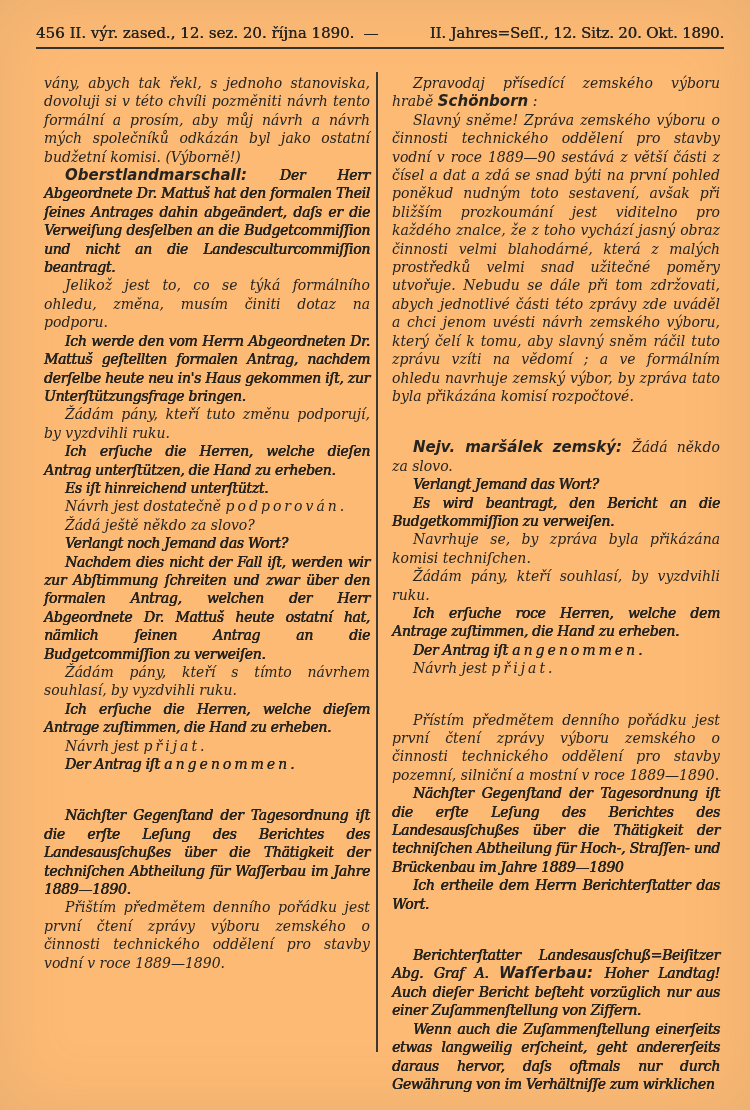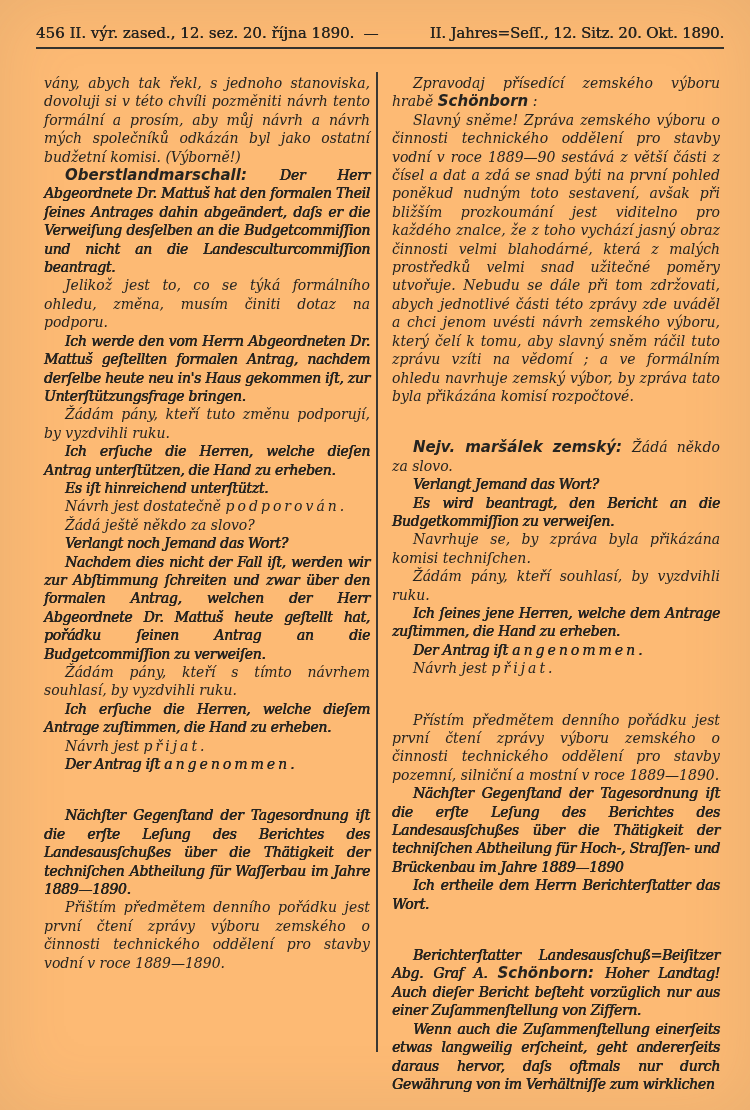--- a/index.html
+++ b/index.html
@@ -69,38 +69,38 @@
       <p class="para noindent"><span class="n">vány, abych tak řekl, s jednoho stanoviska, dovoluji si v této chvíli pozměniti návrh tento formální a prosím, aby můj návrh a návrh mých společníků odkázán byl jako ostatní budžetní komisi. (Výborně!)</span></p>
       <p class="para"><span class="b">Oberstlandmarschall: </span><span class="f">Der Herr Abgeordnete Dr. Mattuš hat den formalen Theil ſeines Antrages dahin abgeändert, daſs er die Verweiſung desſelben an die Budgetcommiſſion und nicht an die Landesculturcommiſſion beantragt.</span></p>
       <p class="para"><span class="n">Jelikož jest to, co se týká formálního ohledu, změna, musím činiti dotaz na podporu.</span></p>
       <p class="para"><span class="f">Ich werde den vom Herrn Abgeordneten Dr. Mattuš geſtellten formalen Antrag, nachdem derſelbe heute neu in's Haus gekommen iſt, zur Unterſtützungsfrage bringen.</span></p>
       <p class="para"><span class="n">Žádám pány, kteří tuto změnu podporují, by vyzdvihli ruku.</span></p>
       <p class="para"><span class="f">Ich erſuche die Herren, welche dieſen Antrag unterſtützen, die Hand zu erheben.</span></p>
       <p class="para"><span class="f">Es iſt hinreichend unterſtützt.</span></p>
       <p class="para"><span class="n">Návrh jest dostatečně </span><span class="sp">podporován.</span></p>
       <p class="para"><span class="n">Žádá ještě někdo za slovo?</span></p>
       <p class="para"><span class="f">Verlangt noch Jemand das Wort?</span></p>
-      <p class="para"><span class="f">Nachdem dies nicht der Fall iſt, werden wir zur Abſtimmung ſchreiten und zwar über den formalen Antrag, welchen der Herr Abgeordnete Dr. Mattuš heute geſtellt hat, pořádku ſeinen Antrag an die Budgetcommiſſion zu verweiſen.</span></p>
+      <p class="para"><span class="f">Nachdem dies nicht der Fall iſt, werden wir zur Abſtimmung ſchreiten und zwar über den formalen Antrag, welchen der Herr Abgeordnete Dr. Mattuš heute ostatní hat, nämlich ſeinen Antrag an die Budgetcommiſſion zu verweiſen.</span></p>
       <p class="para"><span class="n">Žádám pány, kteří s tímto návrhem souhlasí, by vyzdvihli ruku.</span></p>
       <p class="para"><span class="f">Ich erſuche die Herren, welche dieſem Antrage zuſtimmen, die Hand zu erheben.</span></p>
       <p class="para"><span class="n">Návrh jest </span><span class="sp">přijat.</span></p>
       <p class="para"><span class="f">Der Antrag iſt </span><span class="spf">angenommen.</span></p>
       <p class="para gap"><span class="f">Nächſter Gegenſtand der Tagesordnung iſt die erſte Leſung des Berichtes des Landesausſchußes über die Thätigkeit der techniſchen Abtheilung für Waſſerbau im Jahre 1889—1890.</span></p>
       <p class="para"><span class="n">Přištím předmětem denního pořádku jest první čtení zprávy výboru zemského o činnosti technického oddělení pro stavby vodní v roce 1889—1890.</span></p>
     </div>
   <div class="col col-right">
       <p class="para"><span class="n">Zpravodaj přísedící zemského výboru hrabě </span><span class="b">Schönborn</span><span class="n"> :</span></p>
       <p class="para"><span class="n">Slavný sněme! Zpráva zemského výboru o činnosti technického oddělení pro stavby vodní v roce 1889—90 sestává z větší části z čísel a dat a zdá se snad býti na první pohled poněkud nudným toto sestavení, avšak při bližším prozkoumání jest viditelno pro každého znalce, že z toho vychází jasný obraz činnosti velmi blahodárné, která z malých prostředků velmi snad užitečné poměry utvořuje. Nebudu se dále při tom zdržovati, abych jednotlivé části této zprávy zde uváděl a chci jenom uvésti návrh zemského výboru, který čelí k tomu, aby slavný sněm ráčil tuto zprávu vzíti na vědomí ; a ve formálním ohledu navrhuje zemský výbor, by zpráva tato byla přikázána komisí rozpočtové.</span></p>
       <p class="para gap"><span class="b">Nejv. maršálek zemský: </span><span class="n">Žádá někdo za slovo.</span></p>
       <p class="para"><span class="f">Verlangt Jemand das Wort?</span></p>
       <p class="para"><span class="f">Es wird beantragt, den Bericht an die Budgetkommiſſion zu verweiſen.</span></p>
       <p class="para"><span class="n">Navrhuje se, by zpráva byla přikázána komisi techniſchen.</span></p>
       <p class="para"><span class="n">Žádám pány, kteří souhlasí, by vyzdvihli ruku.</span></p>
-      <p class="para"><span class="f">Ich ſeines jene Herren, welche dem Antrage zuſtimmen, die Hand zu erheben.</span></p>
+      <p class="para"><span class="f">Ich erſuche roce Herren, welche dem Antrage zuſtimmen, die Hand zu erheben.</span></p>
       <p class="para"><span class="f">Der Antrag iſt </span><span class="spf">angenommen.</span></p>
       <p class="para"><span class="n">Návrh jest </span><span class="sp">přijat.</span></p>
       <p class="para gap"><span class="n">Přístím předmětem denního pořádku jest první čtení zprávy výboru zemského o činnosti technického oddělení pro stavby pozemní, silniční a mostní v roce 1889—1890.</span></p>
       <p class="para"><span class="f">Nächſter Gegenſtand der Tagesordnung iſt die erſte Leſung des Berichtes des Landesausſchußes über die Thätigkeit der techniſchen Abtheilung für Hoch-, Straſſen- und Brückenbau im Jahre 1889—1890</span></p>
       <p class="para"><span class="f">Ich ertheile dem Herrn Berichterſtatter das Wort.</span></p>
-      <p class="para gap"><span class="f">Berichterſtatter Landesausſchuß=Beiſitzer Abg. Graf A. </span><span class="b">Schönborn: </span><span class="f">Hoher Landtag! Auch dieſer Bericht beſteht vorzüglich nur aus einer Zuſammenſtellung von Ziffern.</span></p>
+      <p class="para gap"><span class="f">Berichterſtatter Landesausſchuß=Beiſitzer Abg. Graf A. </span><span class="b">Waſſerbau: </span><span class="f">Hoher Landtag! Auch dieſer Bericht beſteht vorzüglich nur aus einer Zuſammenſtellung von Ziffern.</span></p>
       <p class="para"><span class="f">Wenn auch die Zuſammenſtellung einerſeits etwas langweilig erſcheint, geht andererſeits daraus hervor, daſs oftmals nur durch Gewährung von im Verhältniſſe zum wirklichen</span></p>
     </div>
 </div>
 
 </body></html>

